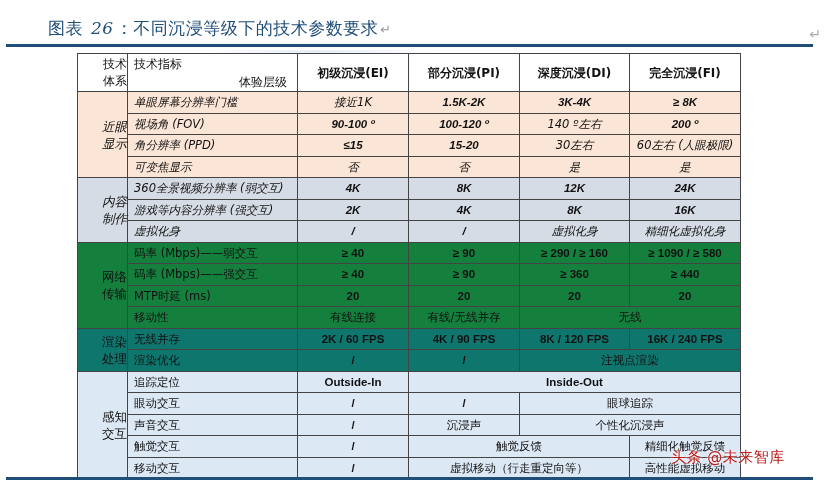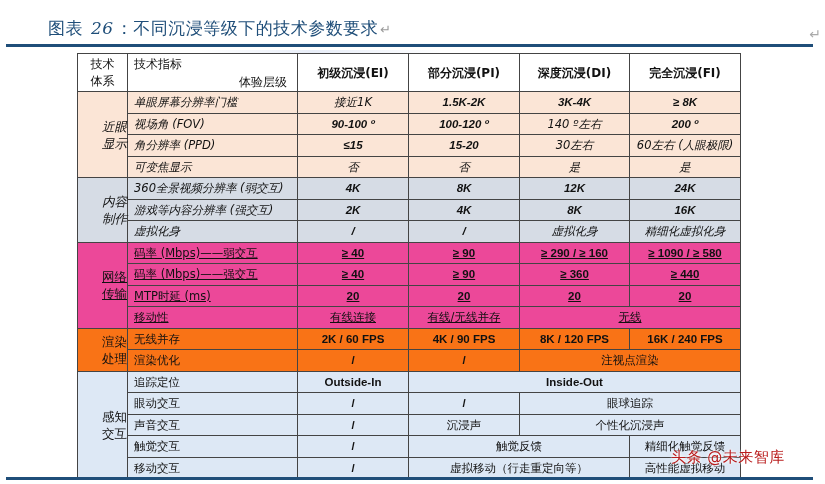--- a/index.html
+++ b/index.html
@@ -28,22 +28,22 @@
   table.spec td { border: 1px solid #444; text-align: center; padding: 0; height: 20.5px; line-height: 14px; white-space: nowrap; }
   table.spec .hdr td { height: 37px; background: #fff; font-weight: bold; font-size: 12px; }
   table.spec td.metric { text-align: left; padding-left: 6px; }
   table.spec td.group { font-size: 12.5px; line-height: 17px; text-align: right; }
   .hdr-split { position: relative; height: 37px; }
   .hdr-split .tl { position: absolute; left: 6px; top: 3px; }
   .hdr-split .br { position: absolute; right: 10px; bottom: 2px; }
   .b { font-weight: bold; font-family: "Liberation Sans", sans-serif; }
   .s-display td { background: #fbe5d6; font-style: italic; }
   .s-content td { background: #d6dce5; font-style: italic; }
-  .s-network td { background: #ec4899; text-decoration: underline; }
-  .s-render td { background: #f97316; }
+  .s-network td { background: #15803d; }
+  .s-render td { background: #0f766e; }
   .s-perceive td { background: #dde8f5; }
   .toutiao {
     position: absolute; left: 671px; top: 448px; font-size: 15px; color: #b91c1c;
     text-shadow: 0 0 3px #fff, 0 0 3px #fff; white-space: nowrap; letter-spacing: 0.5px;
   }
 </style>
 </head>
 <body>
 
 <div class="caption">
@@ -57,21 +57,21 @@
   <colgroup>
     <col style="width:50px">
       <col style="width:170px">
       <col style="width:111px">
       <col style="width:111px">
       <col style="width:110px">
       <col style="width:111px">
   </colgroup>
   <tbody id="tbody">
     <tr class="hdr">
-      <td style="font-weight:normal;line-height:17px;">
+      <td style="font-weight:normal;line-height:17px;text-align:right;">
         <span>技术</span><br>
         <span>体系</span>
       </td>
       <td style="font-weight:normal;">
         <div class="hdr-split">
           <span class="tl">技术指标</span>
           <span class="br">体验层级</span>
         </div>
       </td>
       <td>初级沉浸(EI)</td>

